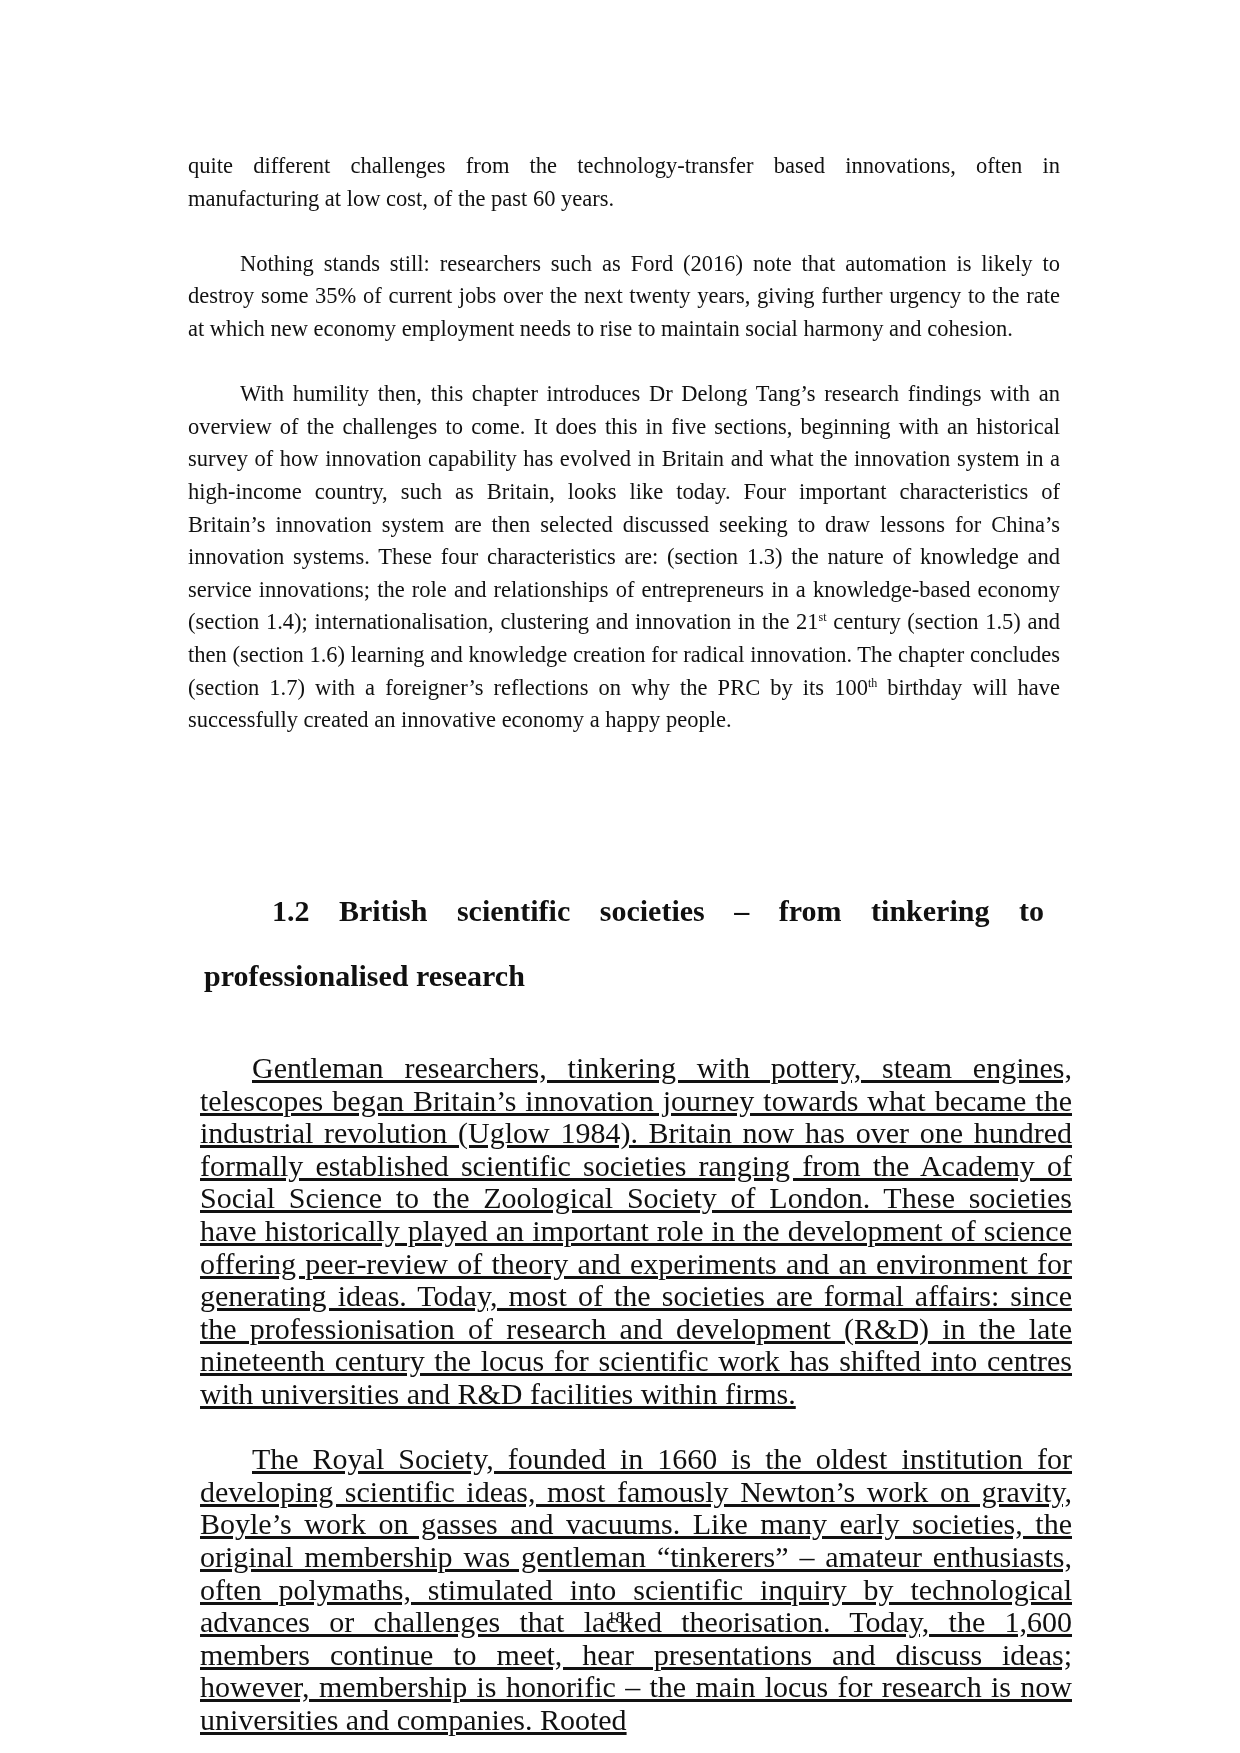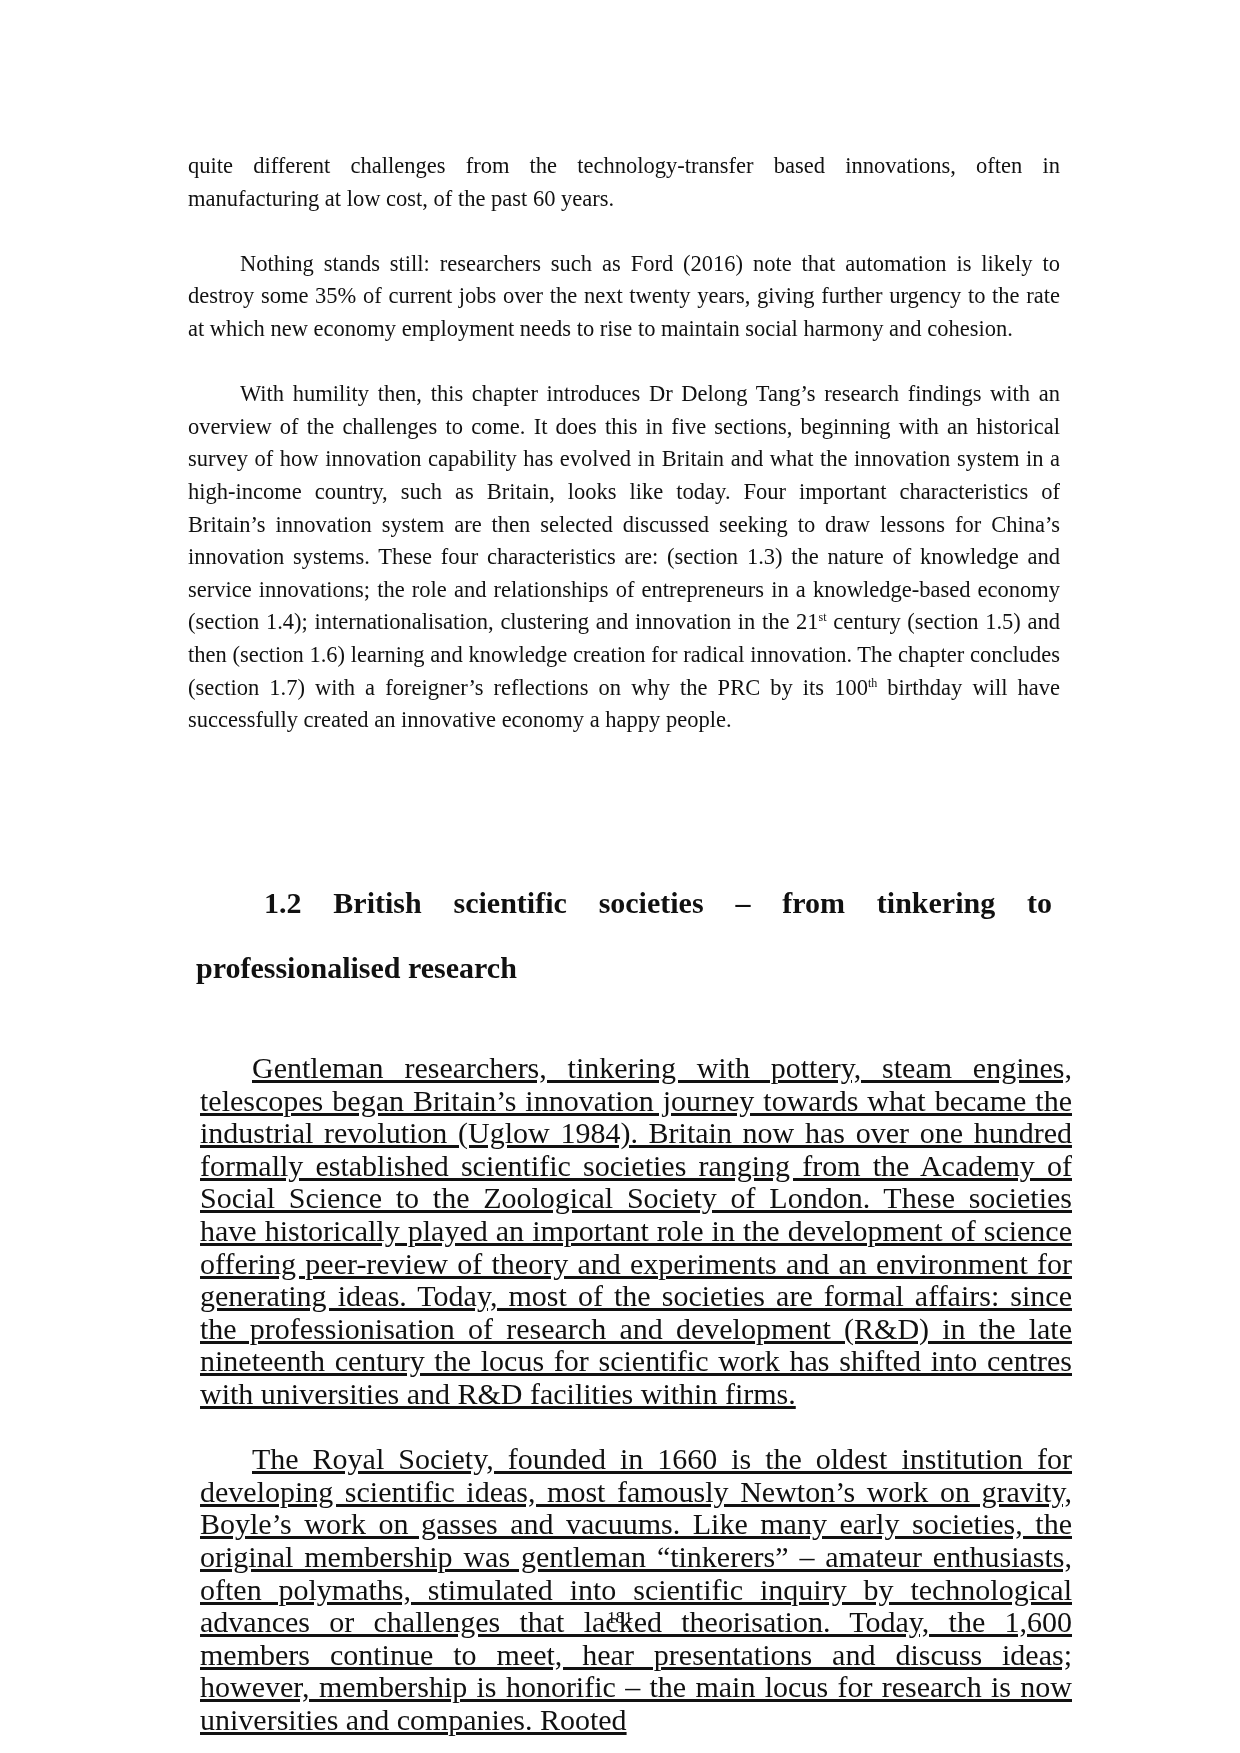--- a/index.html
+++ b/index.html
@@ -9,21 +9,21 @@
     font-family: "Liberation Serif", "DejaVu Serif", serif;
     font-size: 22.5px; line-height: 32.6px; color: #111;
   }
   p { margin: 0; text-align: justify; }
   .indent { text-indent: 52px; }
   .gap { height: 32.6px; }
   sup { font-size: 12px; line-height: 0; vertical-align: super; }
   .heading {
     font-family: "Liberation Serif", "DejaVu Serif", serif;
     font-weight: bold; font-size: 30px; line-height: 65px;
-    text-align: justify; text-align-last: left; margin: 8px;
+    text-align: justify; text-align-last: left; margin: 16px;
     text-indent: 68px; color: #111;
   }
   .heading-block { position: absolute; left: 188px; top: 862px; width: 872px; }
   .sec2 { position: absolute; left: 200px; top: 1052px; width: 872px;
     font-family: "Liberation Serif", "DejaVu Serif", serif;
     font-size: 30px; line-height: 32.6px; color: #111; text-decoration: underline; }
   .page-num { position: absolute; left: 0; width: 1240px; top: 1608px; text-align: center;
     font-family: "Liberation Serif", "DejaVu Serif", serif; font-size: 17px; color: #111; }
 </style>
 </head>

